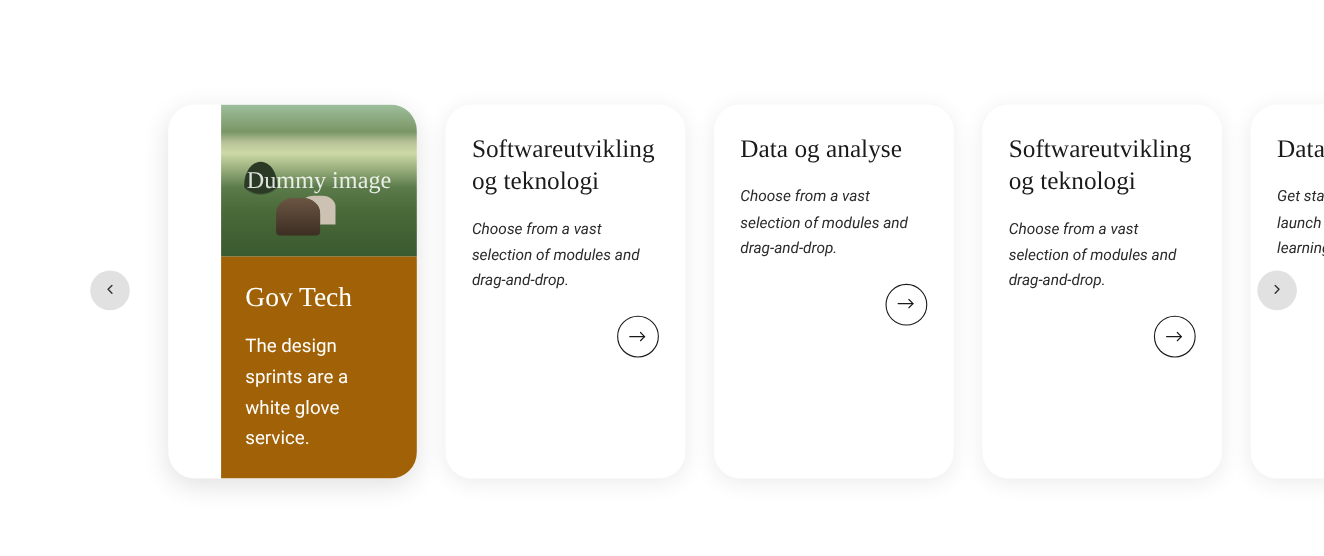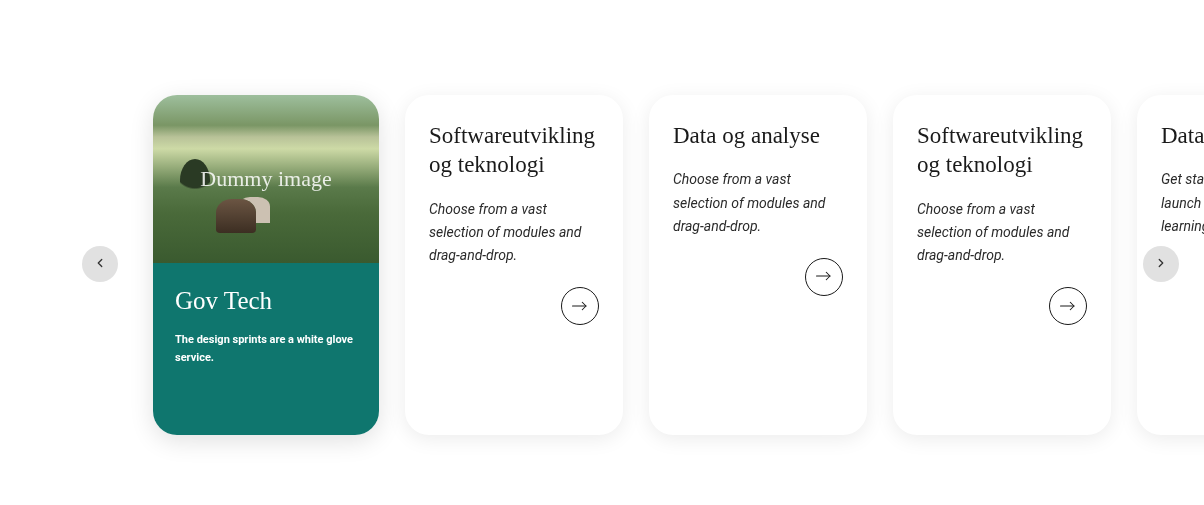--- a/index.html
+++ b/index.html
@@ -54,20 +54,21 @@
     .card {
       flex-shrink: 0;
       width: 218px;
       border-radius: 24px;
       background: #ffffff;
       box-shadow: 0 4px 20px rgba(0,0,0,0.08);
       overflow: hidden;
       display: flex;
       flex-direction: column;
       position: relative;
+      padding-left: 48px;
     }
     .card.featured {
       width: 226px;
       height: 340px;
       box-shadow: 0 6px 24px rgba(0,0,0,0.12);
     }
     .featured-image {
       width: 100%;
       height: 168px;
       background: linear-gradient(to bottom, #9ebf9d 0%, #7a9665 18%, #b8c298 25%, #cddaa6 32%, #5a7a4a 55%, #4a6a3a 70%, #3a5a2f 100%);
@@ -101,35 +102,35 @@
       color: rgba(255,255,255,0.85);
       font-size: 22px;
       font-weight: 400;
       text-align: center;
       line-height: 1.15;
       z-index: 1;
       position: relative;
       font-family: Georgia, "Times New Roman", serif;
     }
     .featured-body {
-      background: #0f766e;
+      background: #a16207;
       color: #ffffff;
       padding: 24px 22px 22px;
       flex: 1;
     }
     .featured-title {
       font-family: Georgia, "Times New Roman", serif;
       font-size: 25px;
       font-weight: 400;
       margin-bottom: 16px;
     }
     .featured-desc {
-      font-size: 11px;
+      font-size: 17px;
       line-height: 1.65;
-      font-weight: 700;
+      font-weight: 400;
     }
     .plain-card {
       padding: 26px 24px 24px;
       min-height: 260px;
     }
     .card-title {
       font-family: Georgia, "Times New Roman", serif;
       font-size: 23px;
       font-weight: 400;
       line-height: 1.28;

